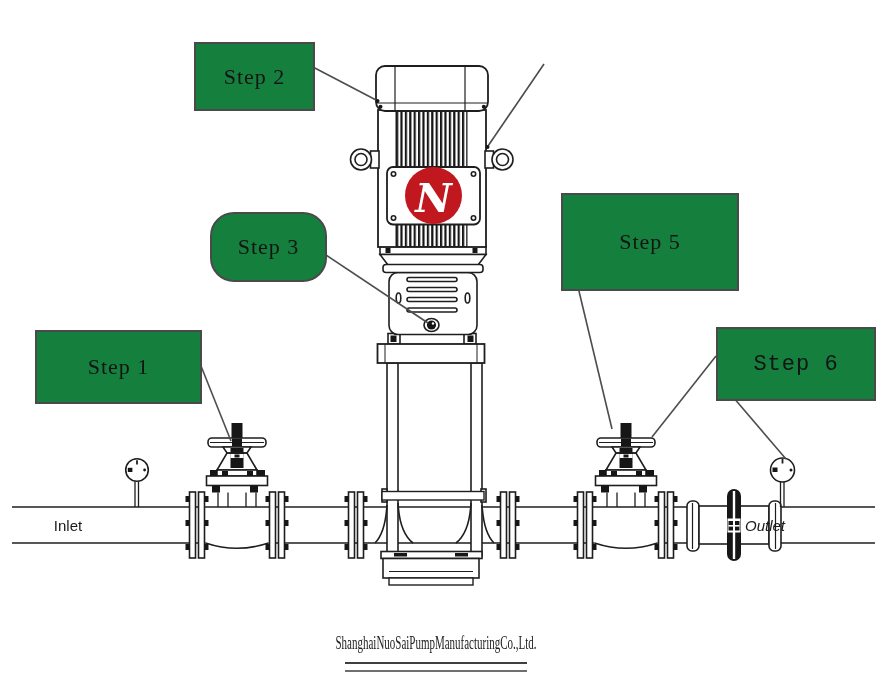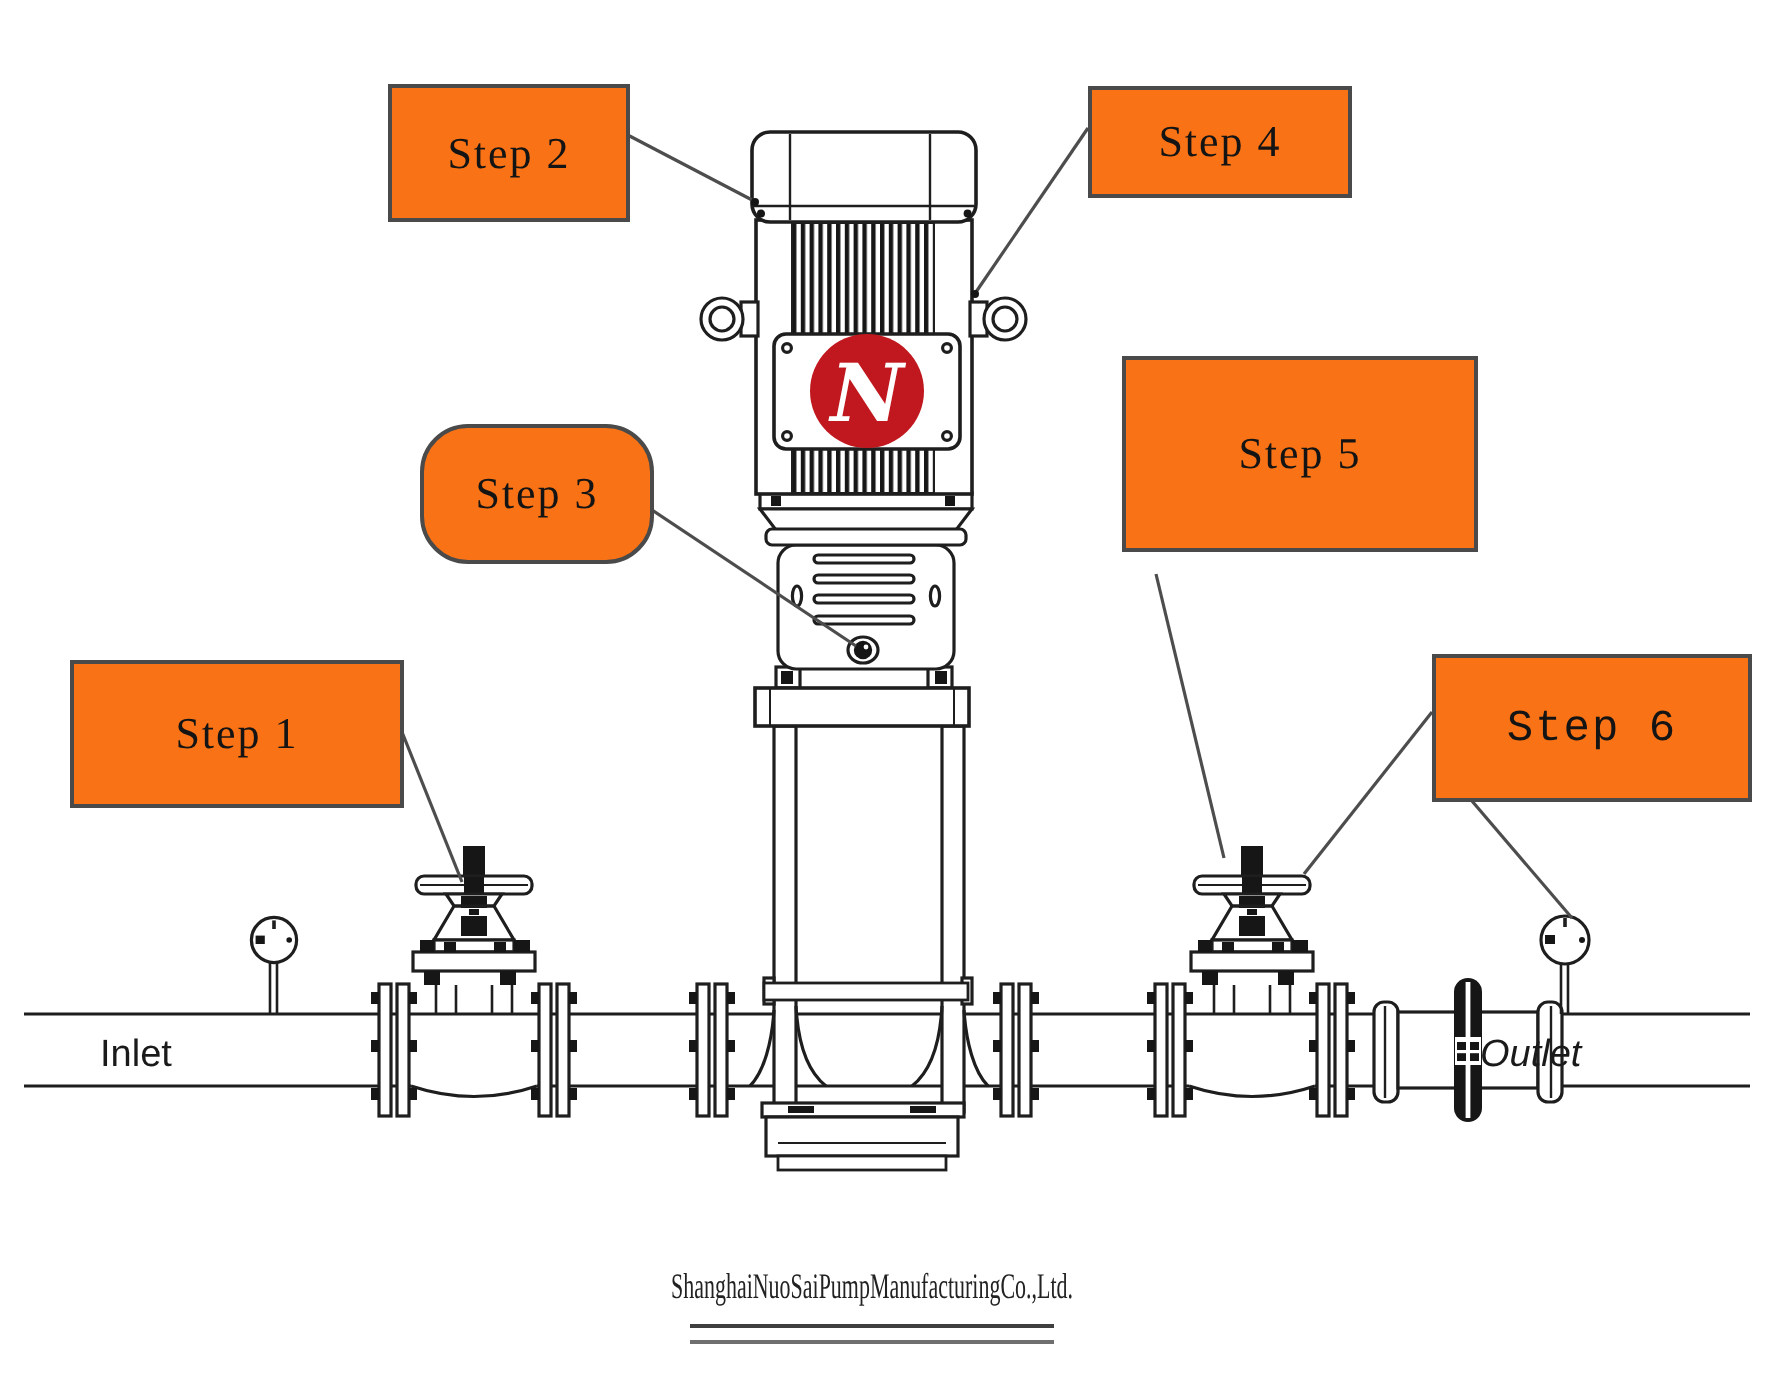--- a/index.html
+++ b/index.html
@@ -1,24 +1,24 @@
 <!DOCTYPE html>
 <html><head>
 <meta charset="utf-8">
 <style>
   html,body{margin:0;padding:0;background:#fff;}
   #stage{position:relative;width:888px;height:700px;background:#ffffff;overflow:hidden;
          font-family:"Liberation Serif",serif;}
   #drawing{position:absolute;left:0;top:0;}
-  .step-box{position:absolute;border:2px solid #4a4a4a;background:#f97316;
+  .step-box{position:absolute;border:2px solid #4a4a4a;background:#15803d;
             display:flex;align-items:center;justify-content:center;
             font-family:"Liberation Serif",serif;font-size:22px;color:#141414;
             letter-spacing:1px;}
   .flow-label{position:absolute;font-family:"Liberation Sans",sans-serif;
-              font-size:19px;color:#1a1a1a;text-align:center;}
+              font-size:15px;color:#1a1a1a;text-align:center;}
   .company{position:absolute;left:436px;top:633px;transform:translateX(-50%) scaleX(0.61);
            white-space:nowrap;font-family:"Liberation Serif",serif;font-size:18px;
            color:#222;}
   .rule1{position:absolute;left:345px;top:662px;width:182px;height:2.2px;background:#3f3f3f;}
   .rule2{position:absolute;left:345px;top:670px;width:182px;height:2px;background:#6f6f6f;}
 </style>
 </head>
 <body>
 
 <div id="stage">
@@ -292,22 +292,21 @@
       <line x1="578" y1="287" x2="612" y2="429"></line>
       <line x1="716" y1="356" x2="652" y2="437"></line>
       <line x1="733" y1="397" x2="786" y2="459"></line>
     </g>
   </g>
 </svg>
 
 <div class="step-box" style="left:35px;top:318px;width:163px;height:70px;margin-top:12px;">Step 1</div>
 <div class="step-box" style="left:194px;top:42px;width:117px;height:65px;">Step 2</div>
 <div class="step-box" style="left:210px;top:212px;width:113px;height:66px;border-radius:24px;">Step 3</div>
-<div class="step-box" style="left:544px;top:43px;width:128px;height:52px;">Step 4</div>
-<div class="step-box" style="left:561px;top:178px;width:174px;height:94px;">Step 5</div>
+<div class="step-box" style="left:561px;top:193px;width:174px;height:94px;">Step 5</div>
 <div class="step-box" style="left:716px;top:327px;width:156px;height:70px;font-family:Liberation Mono, monospace;">Step 6</div>
 
 <div class="flow-label" style="left:47px;top:517px;width:42px;">Inlet</div>
 <div class="flow-label" style="left:740px;top:517px;width:50px;font-style:italic;">Outlet</div>
 
 <div class="company">ShanghaiNuoSaiPumpManufacturingCo.,Ltd.</div>
 <div class="rule1"></div>
 <div class="rule2"></div>
 
 </div>

